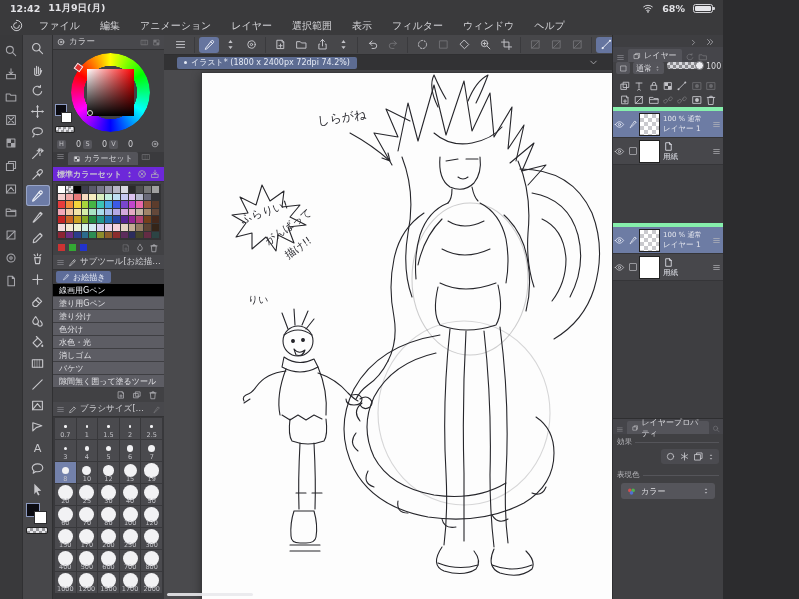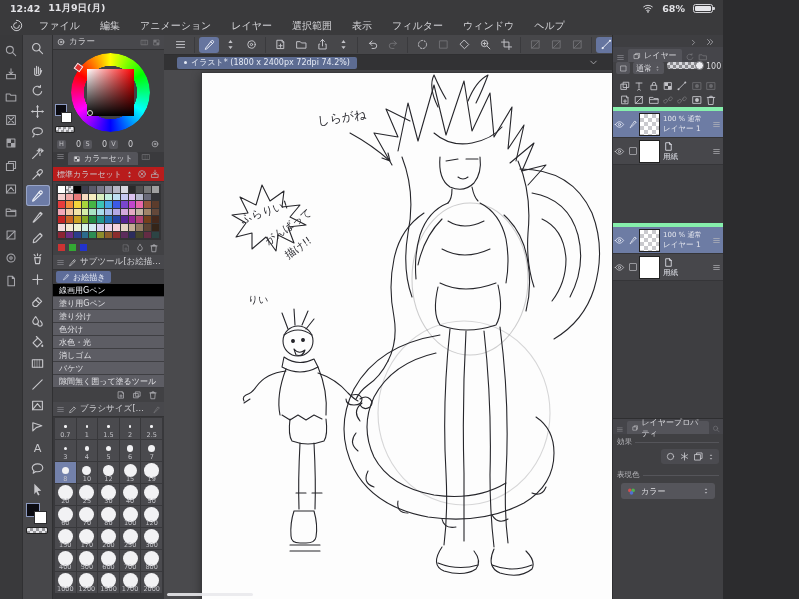--- a/index.html
+++ b/index.html
@@ -40,21 +40,21 @@
 .mini-fg{position:absolute;left:2px;top:54px;width:12px;height:12px;background:#0b0b12;border:1.5px solid #8b99c0;}
 .mini-bg{position:absolute;left:8px;top:62px;width:11px;height:11px;background:#fff;border:1px solid #2c2c2e;}
 .mini-tr{position:absolute;left:2px;top:76px;width:20px;height:7px;border:1px solid #222;background:conic-gradient(#9a9a9e 25%,#e8e8ec 0 50%,#9a9a9e 0 75%,#e8e8ec 0);background-size:5px 5px;border-radius:2px;}
 .hsvrow{height:16px;display:flex;align-items:center;gap:2px;padding:0 4px;flex:none;}
 .hsvl{width:9px;height:9px;background:#56565c;border-radius:2px;font-size:6.5px;display:flex;align-items:center;justify-content:center;color:#c2c2c6;}
 .hsvv{width:13px;text-align:right;font-size:8px;color:#d2d2d6;}
 .hsvrow .spacer{flex:1;}
 
 .tabrow{height:15px;display:flex;align-items:flex-start;gap:3px;padding:0 3px;background:#3a3a3d;flex:none;}
 .tabchip{height:13px;background:#54545a;border-radius:2px 2px 0 0;display:flex;align-items:center;gap:3px;padding:0 5px;font-size:8px;color:#d6d6da;}
-.presetrow{height:15px;display:flex;align-items:center;gap:3px;padding:0 4px;background:#b91c1c;border-bottom:1px solid #38383b;font-size:8px;flex:none;}
+.presetrow{height:15px;display:flex;align-items:center;gap:3px;padding:0 4px;background:#6d28d9;border-bottom:1px solid #38383b;font-size:8px;flex:none;font-weight:bold;}
 .presetrow .ttl{flex:1;overflow:hidden;white-space:nowrap;}
 .swgrid{display:grid;grid-template-columns:repeat(13,1fr);gap:1px;background:#333335;padding:2px;margin:2px 3px 0;flex:none;}
 .sw{height:6.6px;}
 .sw.checker{background:conic-gradient(#9a9a9e 25%,#e8e8ec 0 50%,#9a9a9e 0 75%,#e8e8ec 0);background-size:5px 5px;}
 .setfooter{height:15px;display:flex;align-items:center;gap:4px;padding:0 5px;flex:none;}
 .fsw{width:7px;height:7px;}
 .setfooter .spacer{flex:1;}
 .fic{color:#b2b2b7;}
 
 .grouprow{height:14px;display:flex;align-items:center;padding:1px 3px;background:#3d3d40;flex:none;}

